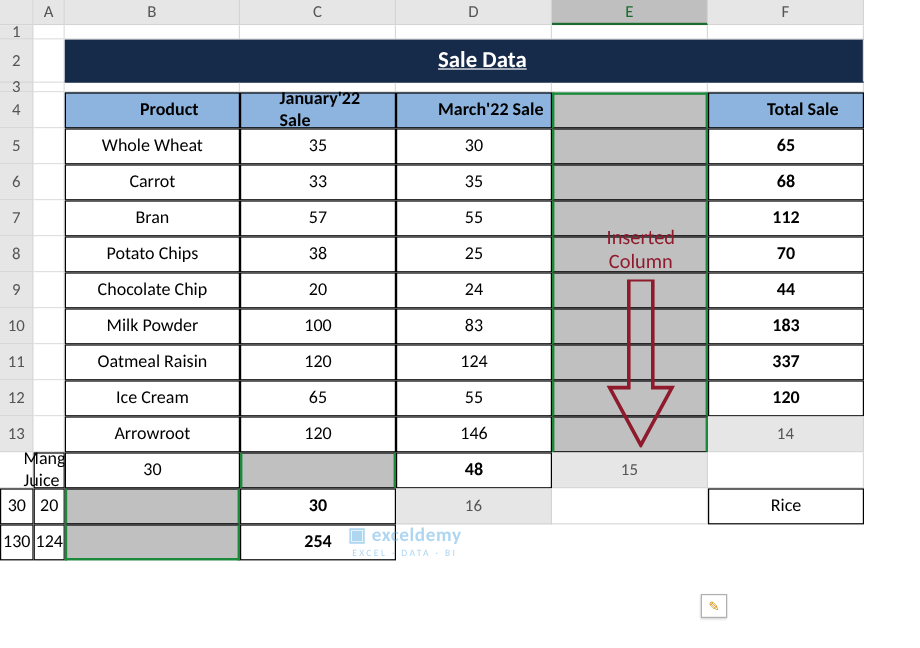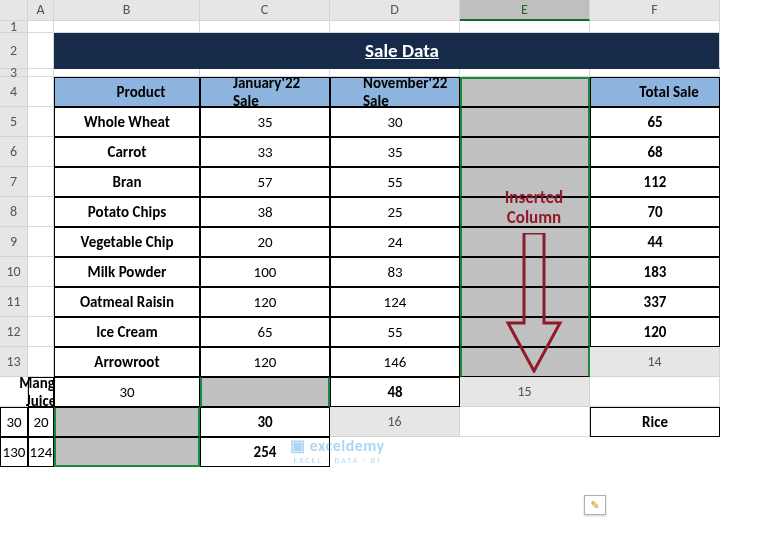--- a/index.html
+++ b/index.html
@@ -75,41 +75,41 @@
     color: #000;
     border: 1px solid #000;
     font-size: 15px;
     padding-left: 32px;
   }
   .tbl-cell {
     border: 1px solid #000;
     color: #000;
     background: #fff;
   }
-  .tbl-cell.prod { font-weight: bold; text-align: center; }
+  .tbl-cell.prod { font-weight: normal; }
   .tbl-cell.total { font-weight: bold; }
   .inserted {
     background: #c0c0c0 !important;
     border-left: 2px solid #1a8a3a;
     border-right: 2px solid #1a8a3a;
   }
   .inserted-top { border-top: 2px solid #1a8a3a; }
   .inserted-bot { border-bottom: 2px solid #1a8a3a; }
 
   .annotation {
     position: absolute;
     left: 474px;
     top: 188px;
     width: 120px;
     pointer-events: none;
     z-index: 5;
   }
   .annot-text {
     color: #8e1a2c;
-    font-weight: bold;
+    font-weight: normal;
     font-size: 17px;
     line-height: 1.15;
     text-align: center;
   }
   .annot-arrow {
     margin: 6px auto 0;
     display: block;
   }
   .watermark {
     position: absolute;
@@ -171,21 +171,21 @@
     <div class="cell r3"></div>
     <div class="cell r3"></div>
     <div class="cell r3"></div>
     <div class="cell r3"></div>
     <div class="cell r3"></div>
 
   <div class="row-hdr rdata">4</div>
   <div class="cell rdata"></div>
   <div class="cell rdata tbl-head">Product</div>
   <div class="cell rdata tbl-head">January'22 Sale</div>
-  <div class="cell rdata tbl-head">November'22 Sale</div>
+  <div class="cell rdata tbl-head">March'22 Sale</div>
   <div class="cell rdata tbl-head inserted inserted-top"></div>
   <div class="cell rdata tbl-head">Total Sale</div>
 
 <div class="row-hdr rdata">5</div>
     <div class="cell rdata"></div>
     <div class="cell rdata tbl-cell prod">Whole Wheat</div>
     <div class="cell rdata tbl-cell">35</div>
     <div class="cell rdata tbl-cell">30</div>
     <div class="cell rdata tbl-cell inserted"></div>
     <div class="cell rdata tbl-cell total">65</div>
@@ -205,21 +205,21 @@
     <div class="cell rdata tbl-cell total">112</div>
     <div class="row-hdr rdata">8</div>
     <div class="cell rdata"></div>
     <div class="cell rdata tbl-cell prod">Potato Chips</div>
     <div class="cell rdata tbl-cell">38</div>
     <div class="cell rdata tbl-cell">25</div>
     <div class="cell rdata tbl-cell inserted"></div>
     <div class="cell rdata tbl-cell total">70</div>
     <div class="row-hdr rdata">9</div>
     <div class="cell rdata"></div>
-    <div class="cell rdata tbl-cell prod">Vegetable Chip</div>
+    <div class="cell rdata tbl-cell prod">Chocolate Chip</div>
     <div class="cell rdata tbl-cell">20</div>
     <div class="cell rdata tbl-cell">24</div>
     <div class="cell rdata tbl-cell inserted"></div>
     <div class="cell rdata tbl-cell total">44</div>
     <div class="row-hdr rdata">10</div>
     <div class="cell rdata"></div>
     <div class="cell rdata tbl-cell prod">Milk Powder</div>
     <div class="cell rdata tbl-cell">100</div>
     <div class="cell rdata tbl-cell">83</div>
     <div class="cell rdata tbl-cell inserted"></div>

